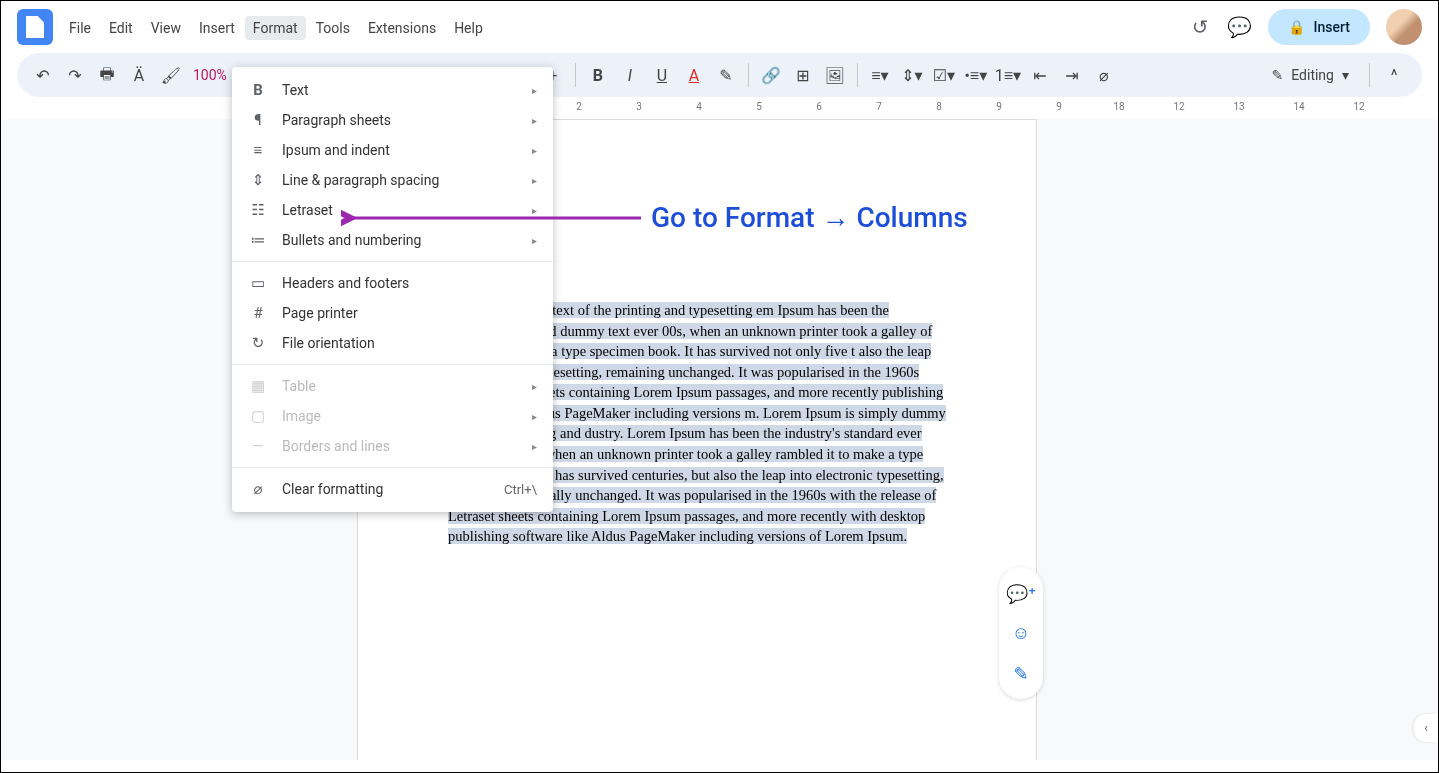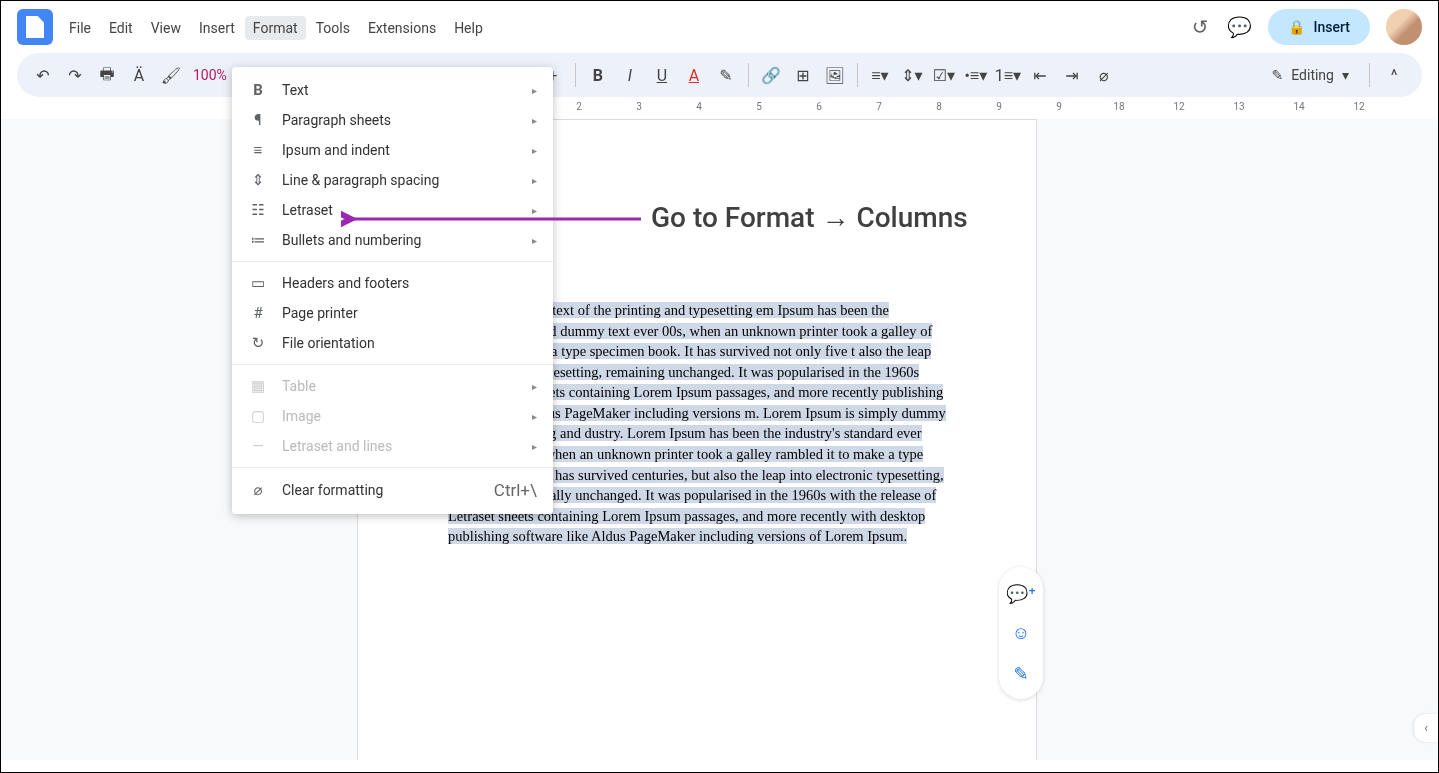--- a/index.html
+++ b/index.html
@@ -43,23 +43,23 @@
     .page { background: #fff; width: 680px; min-height: 800px; margin-left: 306px; margin-top: 0; border: 1px solid #dadce0; padding: 180px 90px 60px 90px; position: relative; }
     .doc-text { font-family: 'Times New Roman', serif; font-size: 14.5px; line-height: 1.35; color: #000; background: #cfd8e6; }
     
     .dropdown { position: absolute; left: 231px; top: 66px; width: 321px; background: #fff; border-radius: 4px; box-shadow: 0 2px 10px rgba(0,0,0,0.25); z-index: 100; padding: 8px 0; }
     .dd-item { display: flex; align-items: center; padding: 6px 16px; font-size: 14px; color: #333; cursor: pointer; gap: 14px; position: relative; }
     .dd-item.disabled { color: #bbb; }
     .dd-icon { width: 20px; text-align: center; color: #5f6368; font-size: 15px; }
     .dd-item.disabled .dd-icon { color: #ccc; }
     .dd-arrow { margin-left: auto; font-size: 10px; color: #888; }
     .dd-sep { height: 1px; background: #e8eaed; margin: 6px 0; }
-    .dd-shortcut { margin-left: auto; font-size: 17px; color: #666; }
-    
-    .annotation { position: absolute; left: 340px; top: 200px; z-index: 200; color: #404040; font-family: 'Comic Sans MS', cursive; font-size: 28px; display: flex; align-items: flex-end; pointer-events: none; }
+    .dd-shortcut { margin-left: auto; font-size: 13px; color: #666; }
+    
+    .annotation { position: absolute; left: 340px; top: 200px; z-index: 200; color: #1d4ed8; font-family: 'Comic Sans MS', cursive; font-size: 28px; display: flex; align-items: center; pointer-events: none; }
     .arrow-svg { margin-right: 10px; }
     .annotation-text { font-weight: 500; }
     
     .float-tools { position: absolute; right: 395px; top: 566px; display: flex; flex-direction: column; gap: 4px; background: #fff; border-radius: 24px; padding: 8px 4px; box-shadow: 0 1px 4px rgba(0,0,0,0.15); z-index:50; }
     .float-tool { width: 36px; height: 36px; border-radius: 50%; display: flex; align-items: center; justify-content: center; color: #1a73e8; cursor: pointer; font-size: 18px; }
     
     .side-tab { position: absolute; right: 0; bottom: 30px; width: 24px; height: 28px; background: #fff; border-radius: 12px 0 0 12px; box-shadow: -1px 0 3px rgba(0,0,0,0.1); display:flex;align-items:center;justify-content:center; color:#5f6368; font-size:12px; cursor:pointer; }
   </style>
 </head>
 <body>
@@ -215,21 +215,21 @@
     <span>Table</span>
     <span class="dd-arrow">▸</span>
   </div>
   <div class="dd-item disabled">
     <span class="dd-icon">▢</span>
     <span>Image</span>
     <span class="dd-arrow">▸</span>
   </div>
   <div class="dd-item disabled">
     <span class="dd-icon">—</span>
-    <span>Letraset and lines</span>
+    <span>Borders and lines</span>
     <span class="dd-arrow">▸</span>
   </div>
   <div class="dd-sep"></div>
   <div class="dd-item">
     <span class="dd-icon">⌀</span>
     <span>Clear formatting</span>
     <span class="dd-shortcut">Ctrl+\</span>
   </div>
 </div>
 

